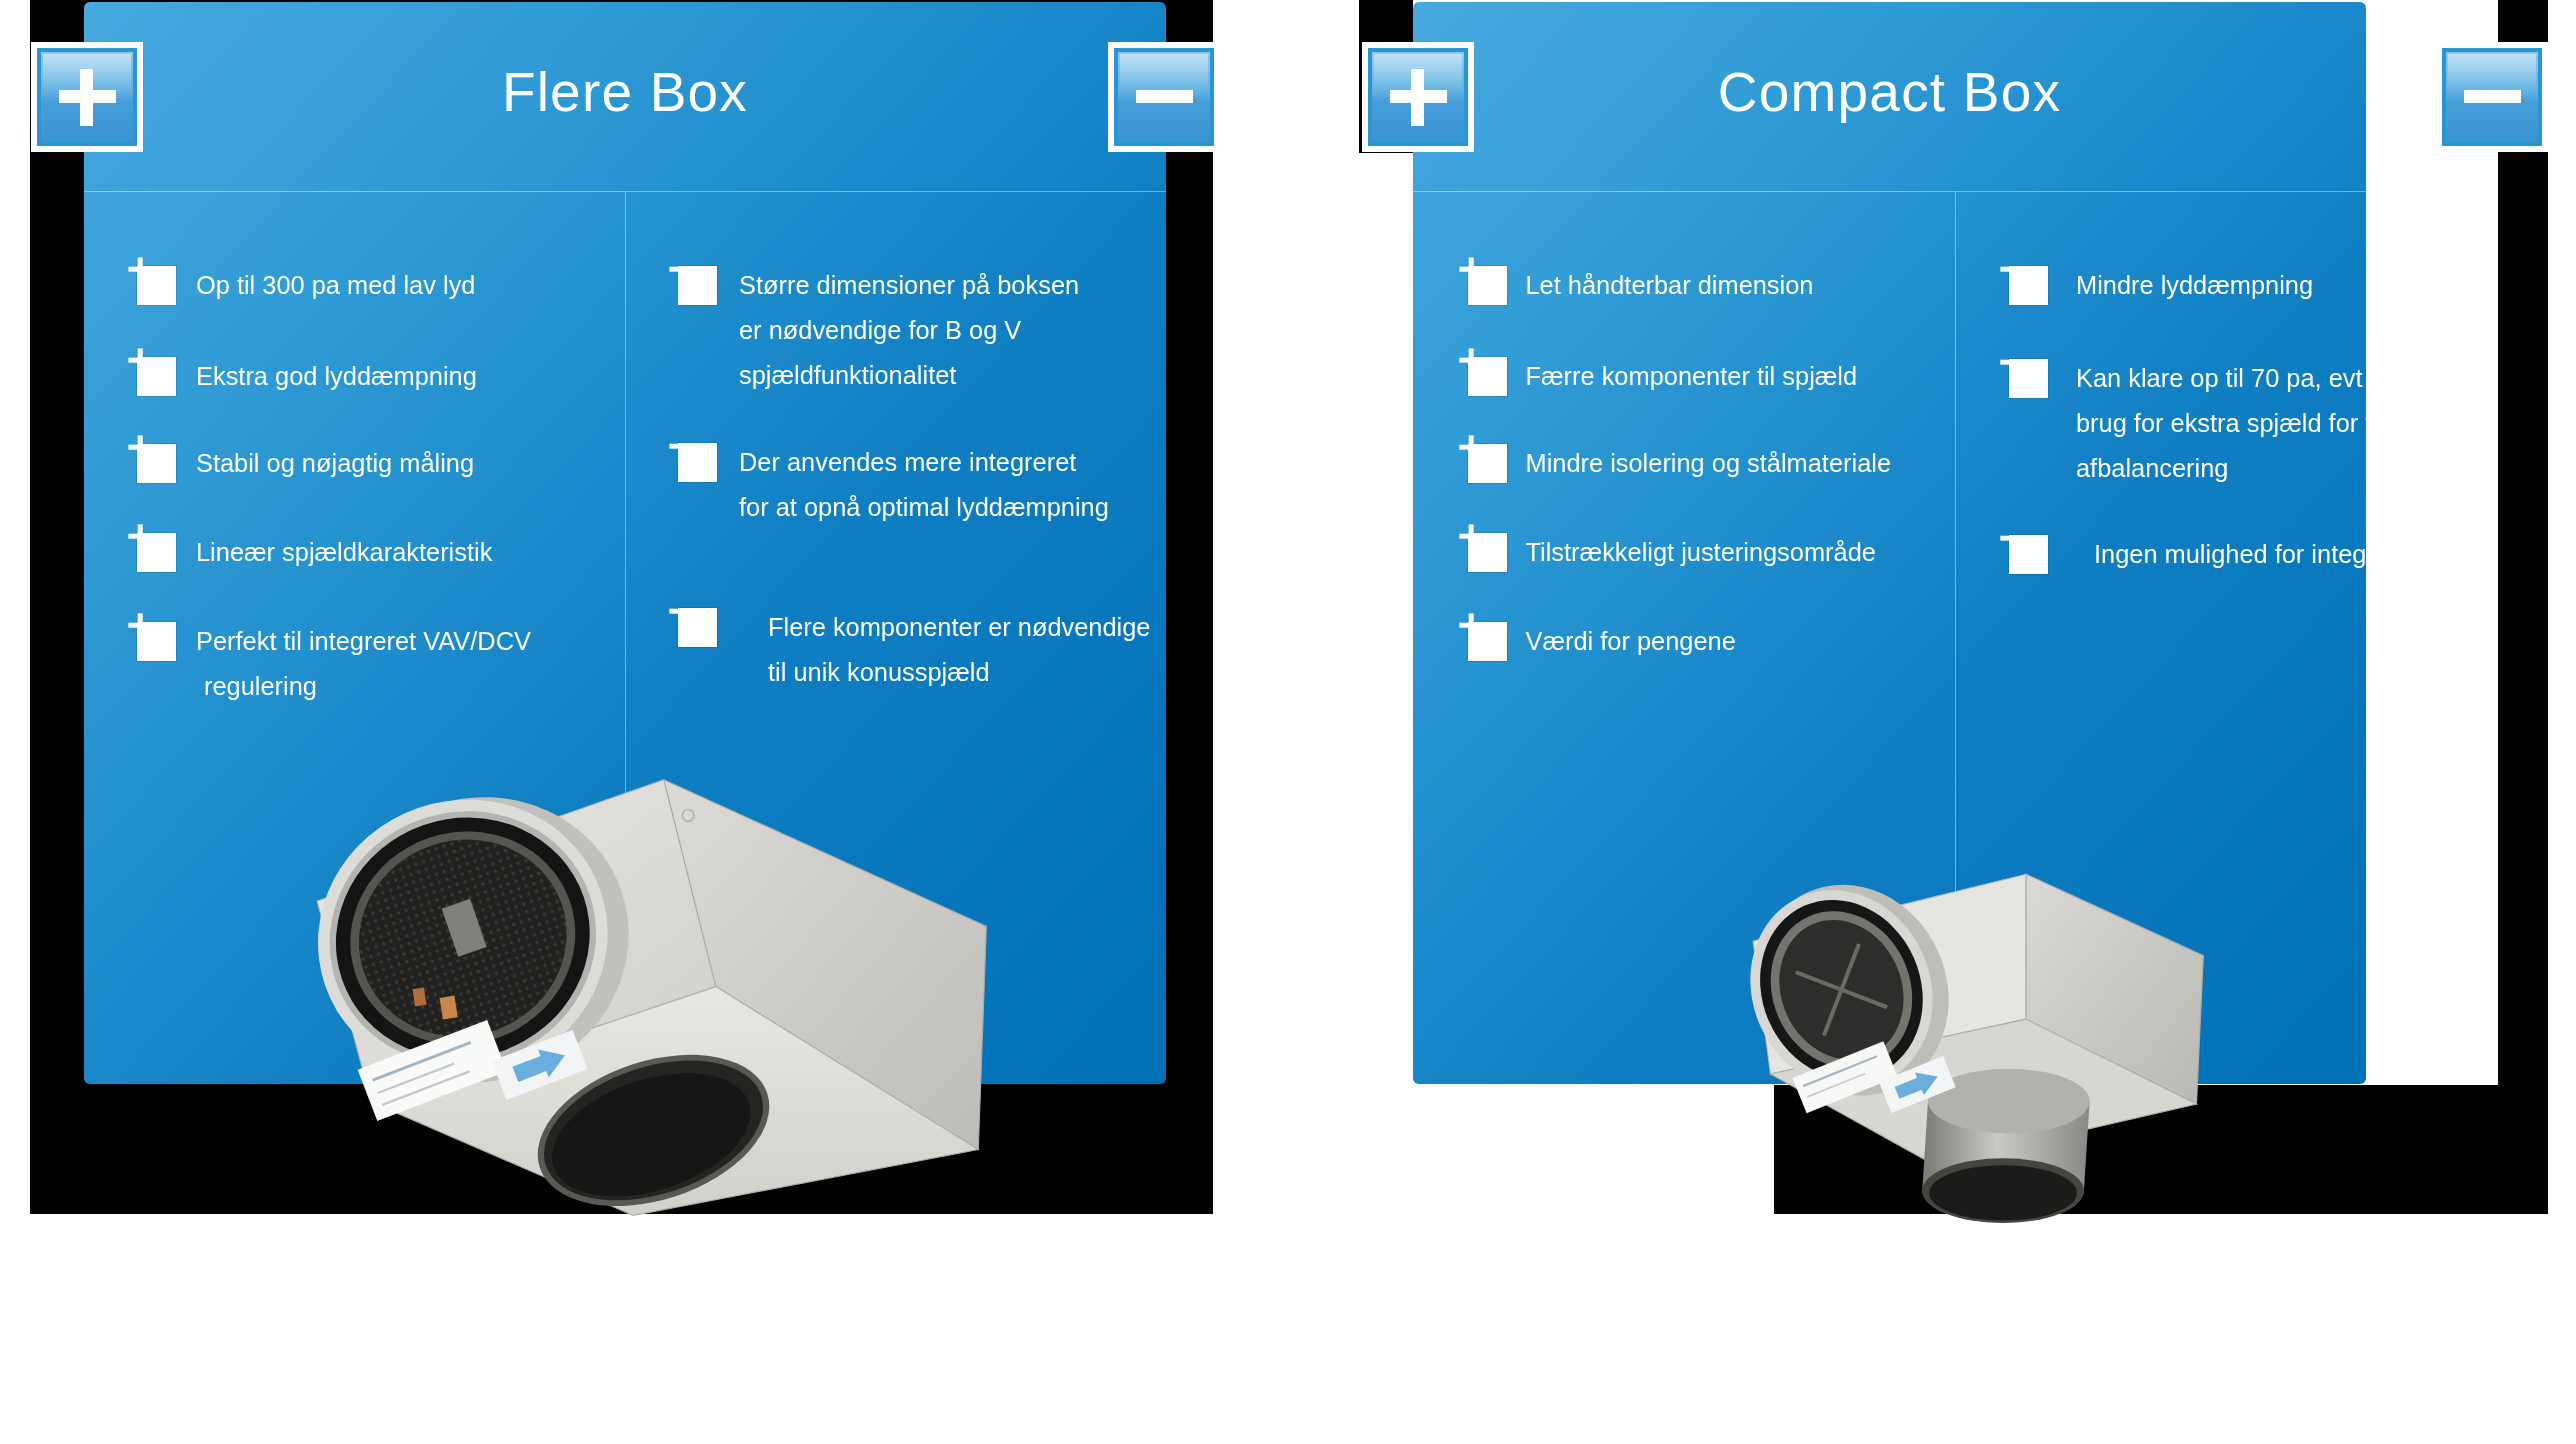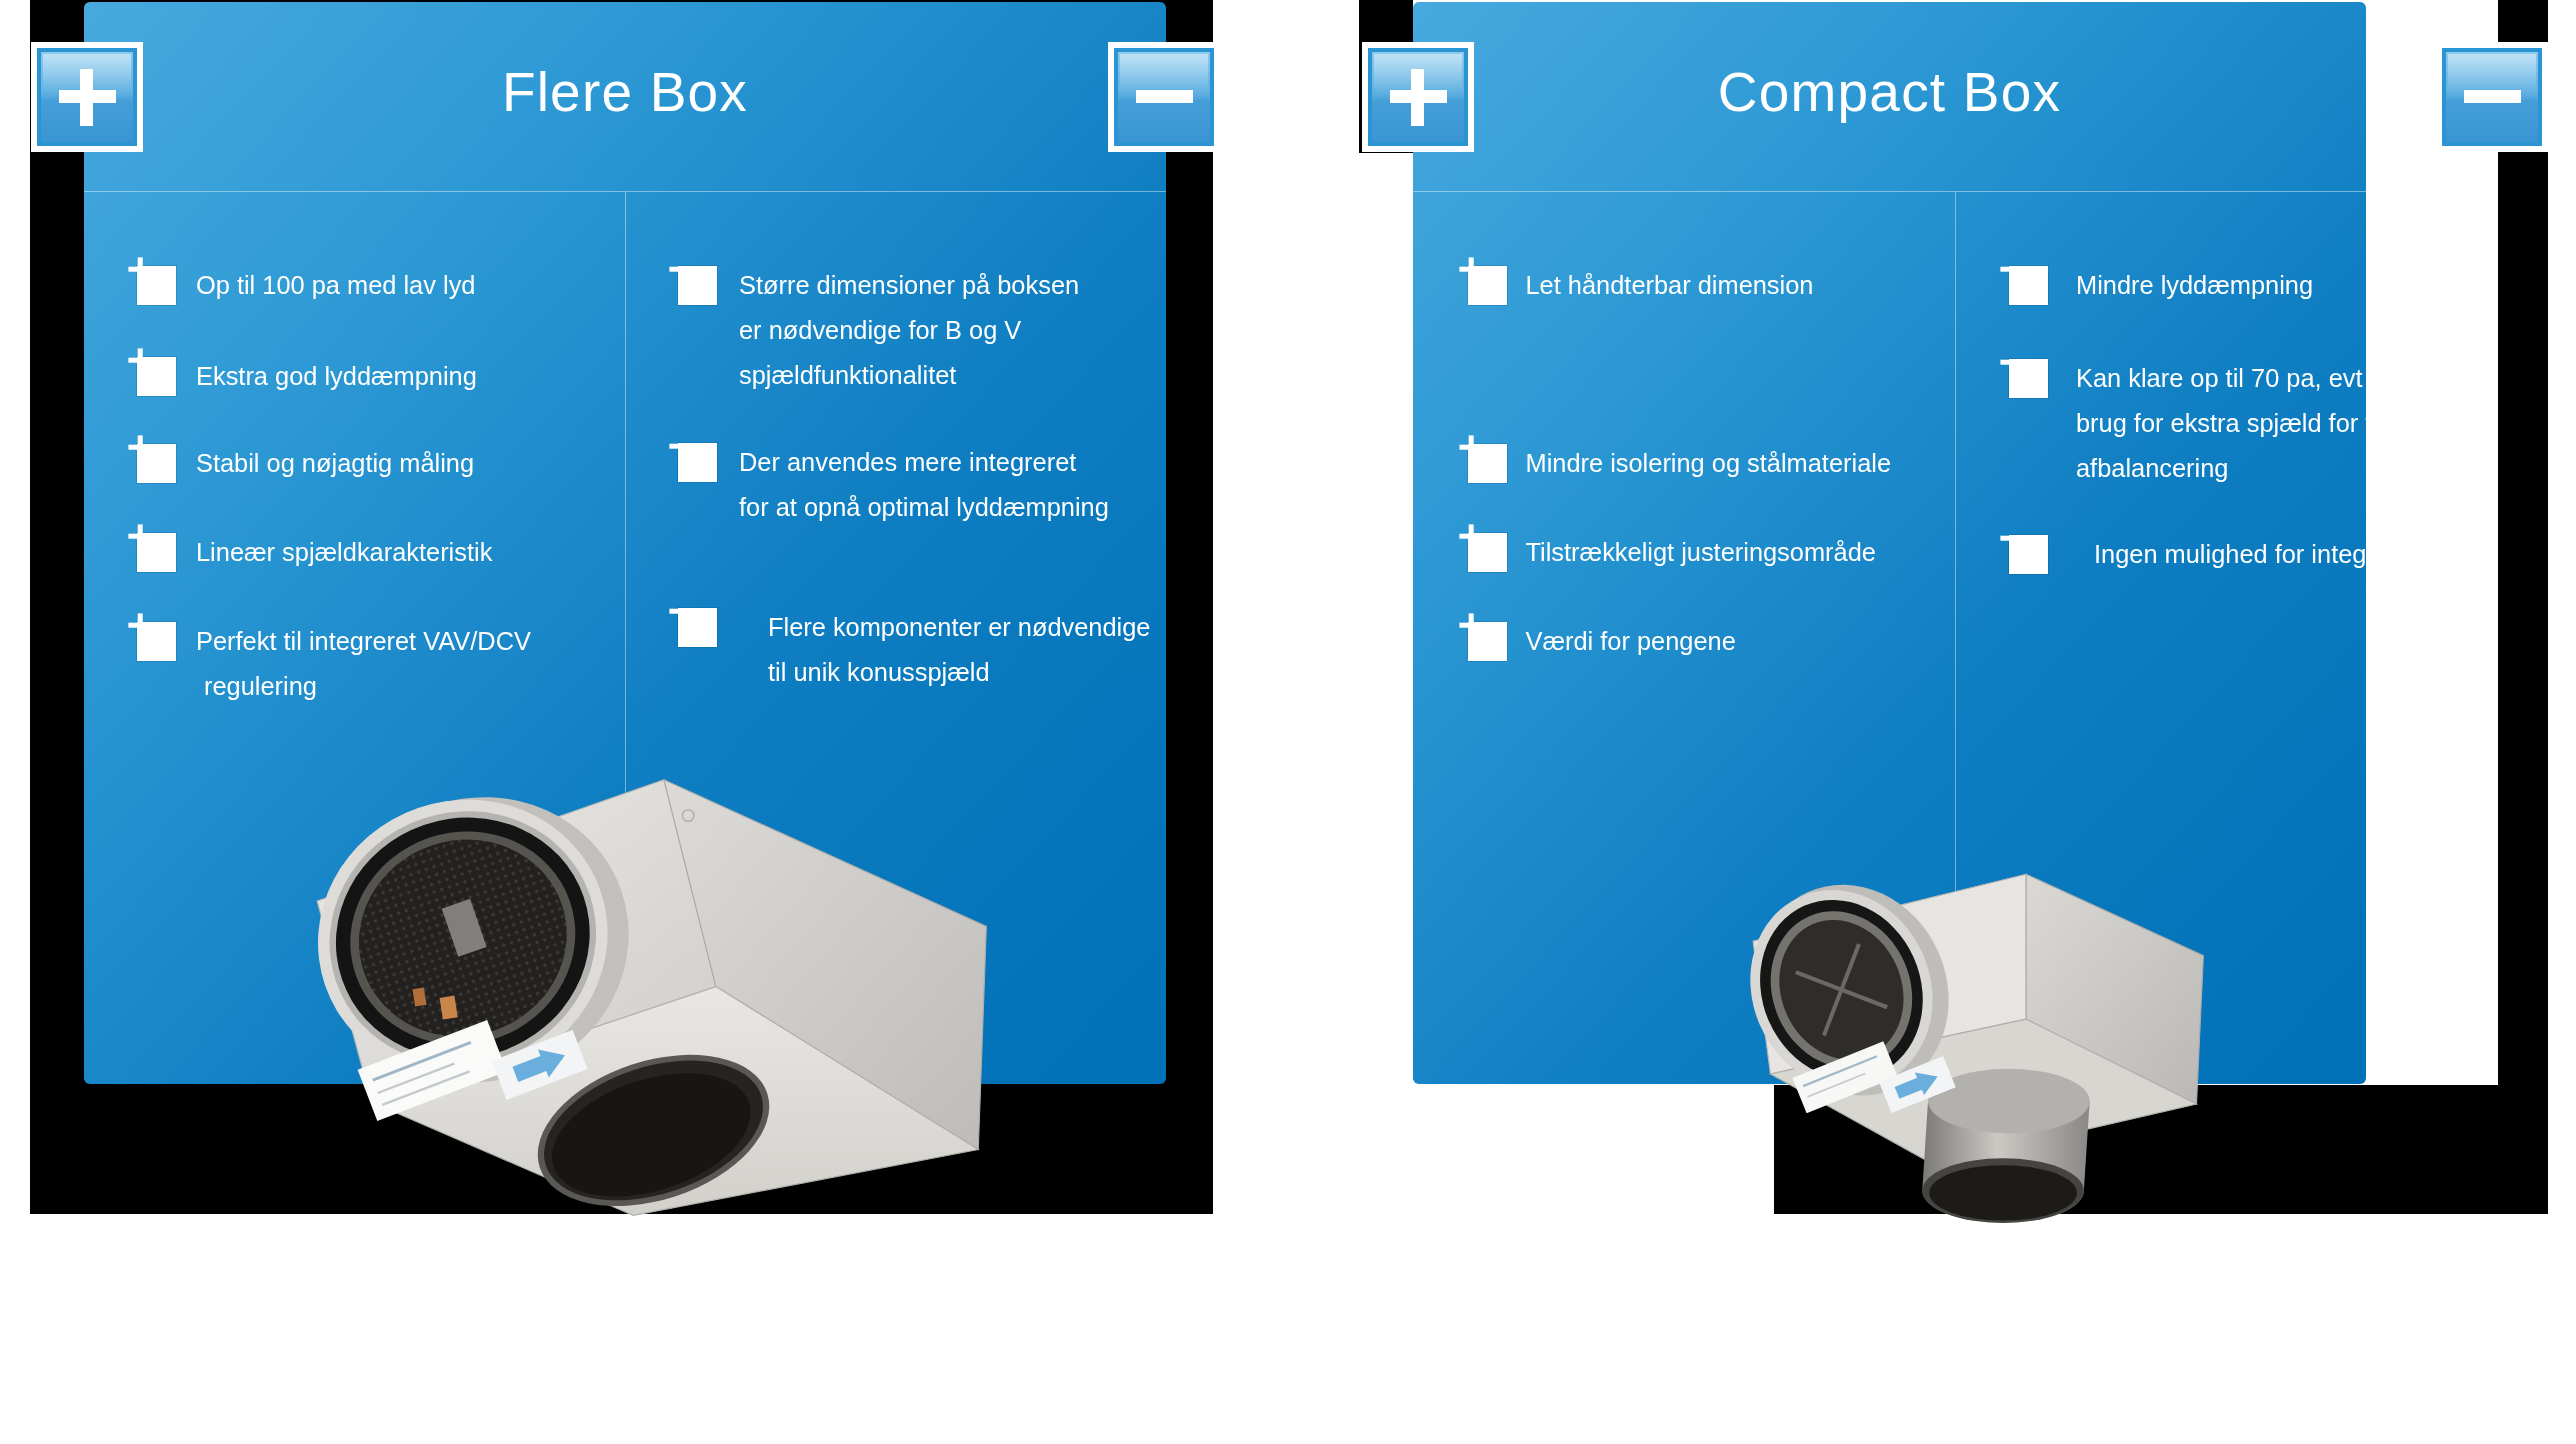--- a/index.html
+++ b/index.html
@@ -50,21 +50,21 @@
 
   <div class="card" style="left:84px;">
     <div class="card-title">Flere Box</div>
   </div>
   <div class="hdiv" style="left:84px;top:191px;width:1082px;"></div>
   <div class="vdiv" style="left:625px;top:192px;height:892px;"></div>
 
   <div class="li" style="left:137px;top:266px;">
     <span class="sicon"><span class="sicon-in"><i class="bar hb"></i><i class="bar vb"></i></span></span>
     <div class="txt" style="margin-left:20px;">
-        <div>Op til 100 pa med lav lyd</div>
+        <div>Op til 300 pa med lav lyd</div>
       </div>
   </div>
   <div class="li" style="left:137px;top:357px;">
     <span class="sicon"><span class="sicon-in"><i class="bar hb"></i><i class="bar vb"></i></span></span>
     <div class="txt" style="margin-left:20px;">
         <div>Ekstra god lyddæmpning</div>
       </div>
   </div>
   <div class="li" style="left:137px;top:444px;">
     <span class="sicon"><span class="sicon-in"><i class="bar hb"></i><i class="bar vb"></i></span></span>
@@ -124,20 +124,26 @@
   <div class="card" style="left:1413px;width:953px;">
     <div class="card-title">Compact Box</div>
   </div>
   <div class="hdiv" style="left:1413px;top:191px;width:1085px;"></div>
   <div class="vdiv" style="left:1955px;top:192px;height:892px;"></div>
 
   <div class="li" style="left:1468px;top:266px;">
     <span class="sicon"><span class="sicon-in"><i class="bar hb"></i><i class="bar vb"></i></span></span>
     <div class="txt" style="margin-left:18.5px;">
         <div>Let håndterbar dimension</div>
+      </div>
+  </div>
+  <div class="li" style="left:1468px;top:357px;">
+    <span class="sicon"><span class="sicon-in"><i class="bar hb"></i><i class="bar vb"></i></span></span>
+    <div class="txt" style="margin-left:18.5px;">
+        <div>Færre komponenter til spjæld</div>
       </div>
   </div>
   <div class="li" style="left:1468px;top:444px;">
     <span class="sicon"><span class="sicon-in"><i class="bar hb"></i><i class="bar vb"></i></span></span>
     <div class="txt" style="margin-left:18.5px;">
         <div>Mindre isolering og stålmateriale</div>
       </div>
   </div>
   <div class="li" style="left:1468px;top:533px;">
     <span class="sicon"><span class="sicon-in"><i class="bar hb"></i><i class="bar vb"></i></span></span>

